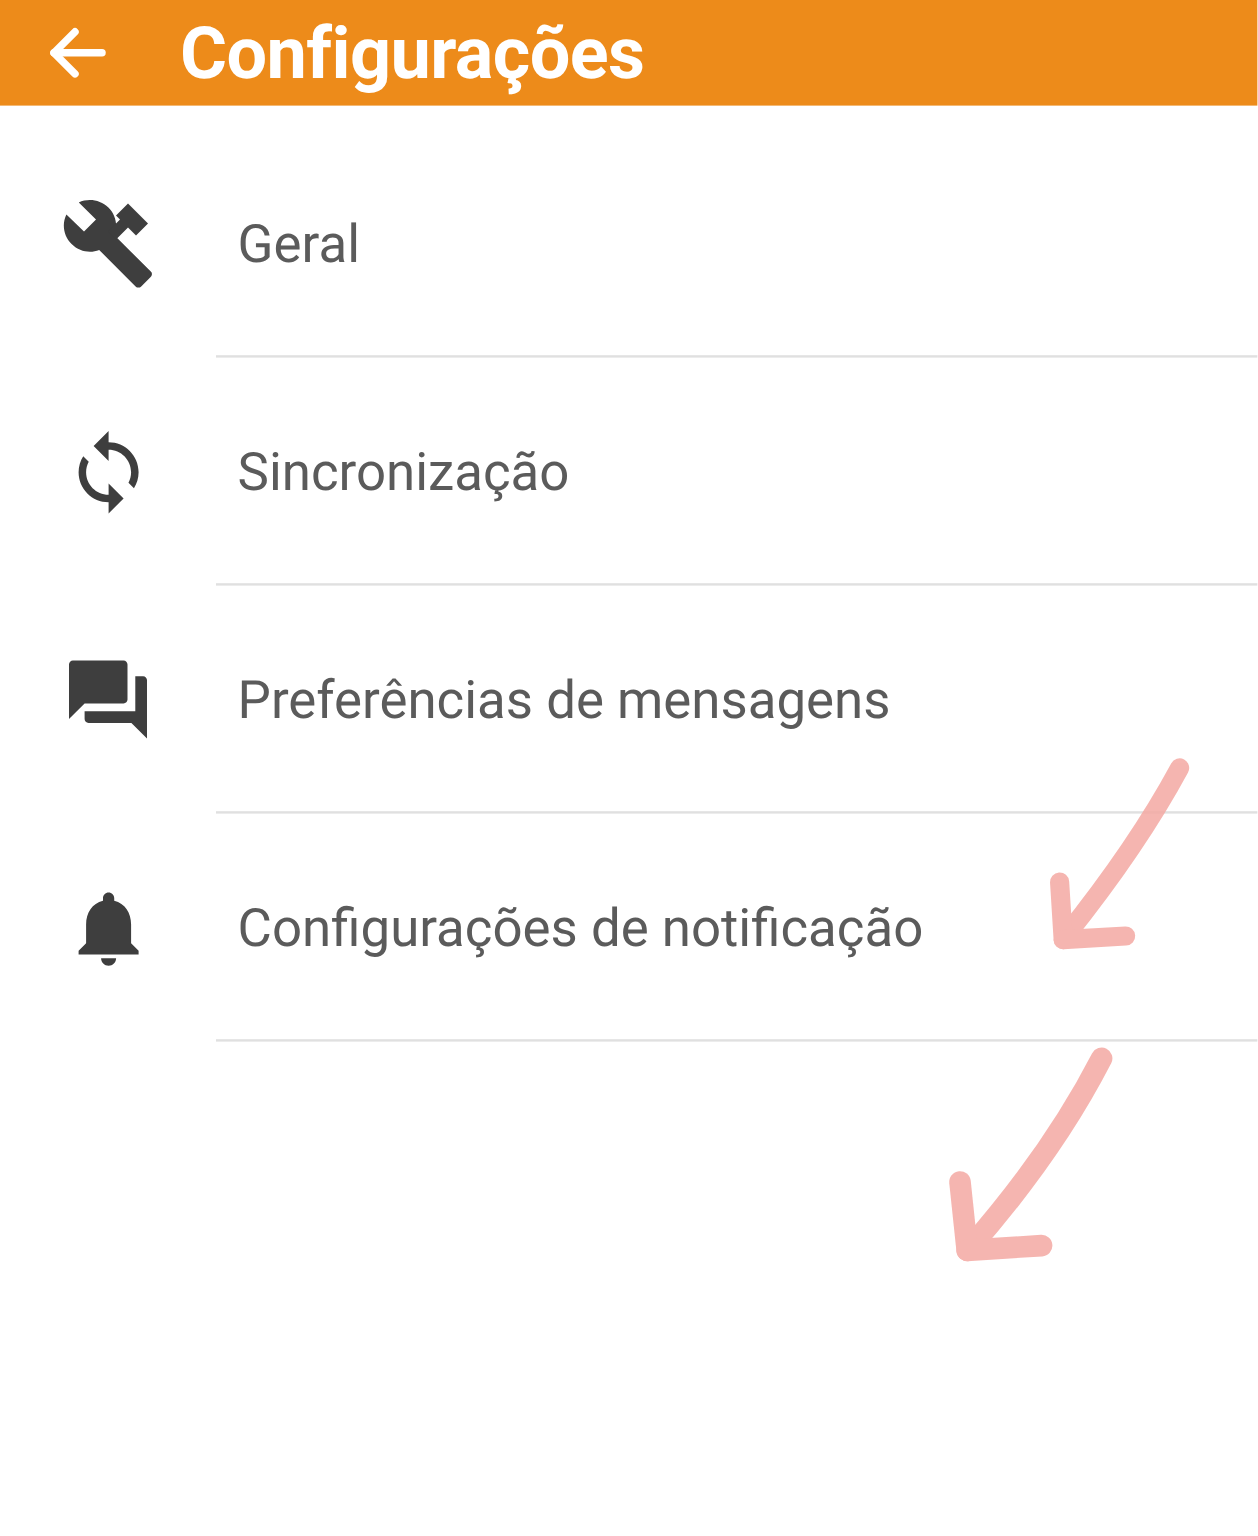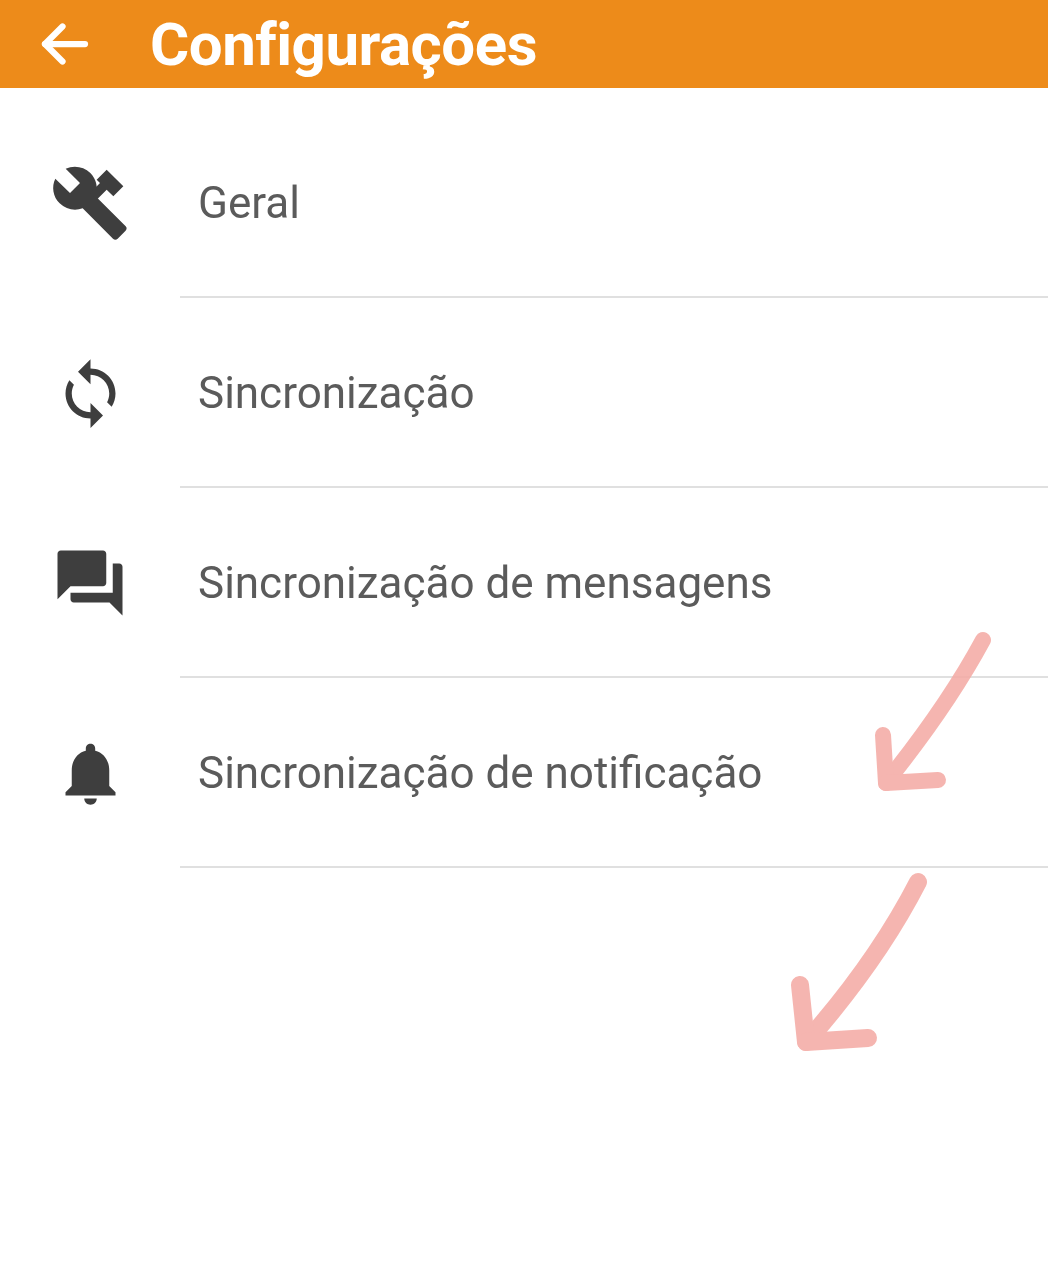--- a/index.html
+++ b/index.html
@@ -119,31 +119,31 @@
     <div class="label">Sincronização</div>
     <div class="divider"></div>
   </div>
 
   <div class="list-item">
     <div class="icon-wrap">
       <svg width="78" height="78" viewBox="0 0 24 24" fill="#3e3e3e">
         <path d="M21 6h-2v9H6v2c0 .55.45 1 1 1h11l4 4V7c0-.55-.45-1-1-1zm-4 6V3c0-.55-.45-1-1-1H3c-.55 0-1 .45-1 1v14l4-4h10c.55 0 1-.45 1-1z"></path>
       </svg>
     </div>
-    <div class="label">Sincronização de mensagens</div>
+    <div class="label">Preferências de mensagens</div>
     <div class="divider"></div>
   </div>
 
   <div class="list-item">
     <div class="icon-wrap">
       <svg width="75" height="75" viewBox="0 0 24 24" fill="#3e3e3e">
         <path d="M12 22c1.1 0 2-.9 2-2h-4c0 1.1.9 2 2 2zm6-6v-5c0-3.07-1.64-5.64-4.5-6.32V4c0-.83-.67-1.5-1.5-1.5s-1.5.67-1.5 1.5v.68C7.63 5.36 6 7.92 6 11v5l-2 2v1h16v-1l-2-2z"></path>
       </svg>
     </div>
-    <div class="label">Sincronização de notificação</div>
+    <div class="label">Configurações de notificação</div>
     <div class="divider"></div>
   </div>
 
 
 </div>
 
 <svg class="annotation-arrow arrow1" width="170" height="190" viewBox="0 0 170 190">
   <g stroke="#f4a9a3" stroke-width="16" stroke-linecap="round" fill="none" opacity="0.85">
     <path d="M135 15 Q 100 80 40 155"></path>
     <path d="M35 110 L 38 158"></path>

